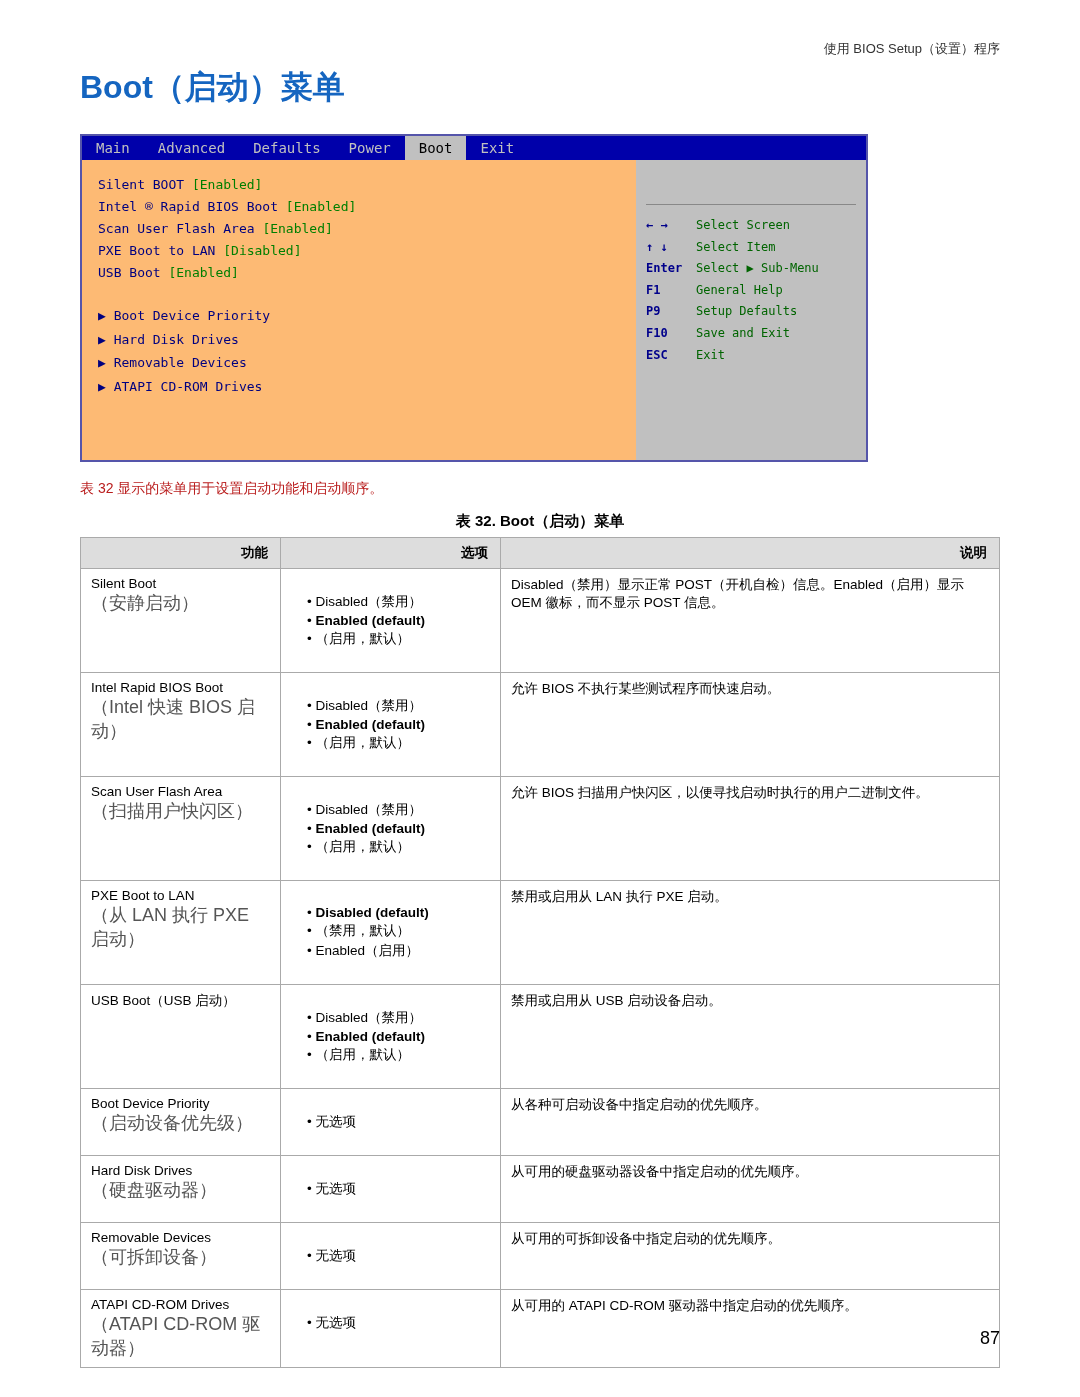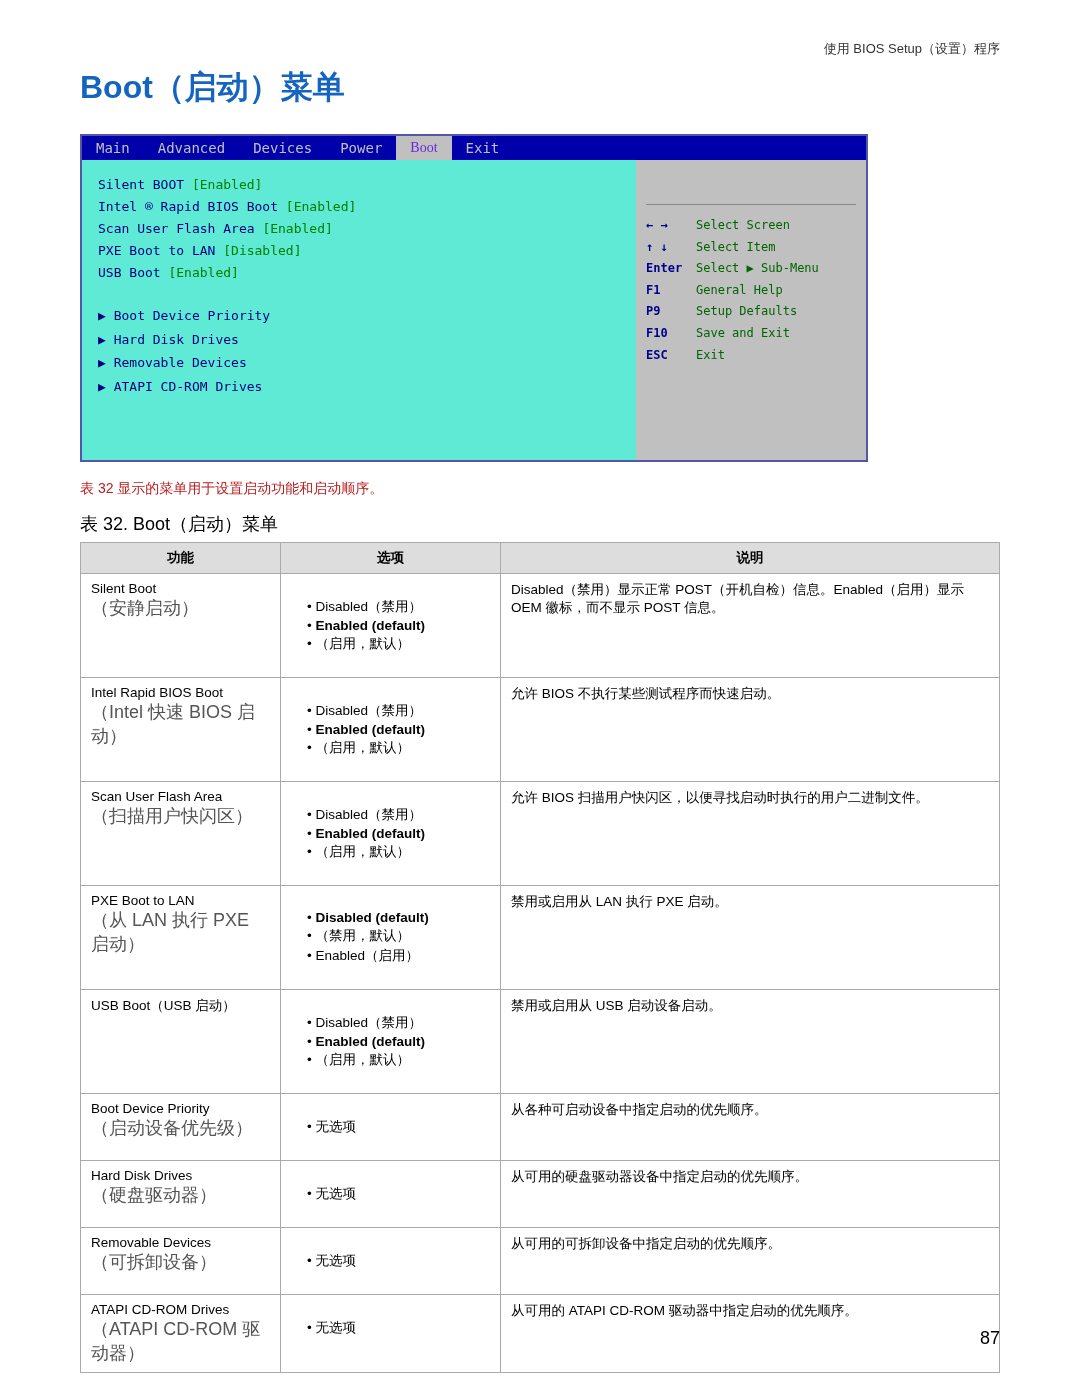--- a/index.html
+++ b/index.html
@@ -37,32 +37,31 @@
     }
     .bios-menu-item {
       padding: 4px 14px;
       color: #c0c0c0;
       font-family: monospace;
       font-size: 14px;
       cursor: pointer;
     }
     .bios-menu-item.active {
       background: #c0c0c0;
-      color: #6d28d9;
-      font-family: Liberation Serif, serif;
+      color: #000000;
     }
     .bios-content {
       display: flex;
       background: #c0c0c0;
       min-height: 300px;
     }
     .bios-left {
       flex: 1;
       padding: 14px 16px;
-      background: #5eead4;
+      background: #fdba74;
     }
     .bios-right {
       width: 230px;
       padding: 14px 10px;
       background: #c0c0c0;
     }
     .bios-entry {
       font-family: monospace;
       font-size: 13px;
       color: #00007f;
@@ -104,37 +103,38 @@
     .bios-help-desc {
       color: #006400;
     }
     
     .section-desc {
       font-size: 14px;
       color: #b91c1c;
       margin-bottom: 10px;
     }
     .table-title {
-      font-size: 18px;
-      font-weight: normal;
+      font-size: 15px;
+      font-weight: bold;
       color: #000;
       margin-bottom: 6px;
+      text-align: center;
     }
     table {
       width: 100%;
       border-collapse: collapse;
       font-size: 13.5px;
     }
     thead tr {
       background: #ddd;
     }
     thead th {
       border: 1px solid #aaa;
-      padding: 6px 20px;
-      text-align: center;
+      padding: 6px 12px;
+      text-align: right;
       font-weight: bold;
     }
     tbody tr {
       border: 1px solid #aaa;
     }
     tbody td {
       border: 1px solid #aaa;
       padding: 7px 10px;
       vertical-align: top;
     }
@@ -175,21 +175,21 @@
 
 <div class="top-right">使用 BIOS Setup（设置）程序</div>
 
 <div class="page-title">Boot（启动）菜单</div>
 
 <div class="bios-box">
   <div class="bios-menubar">
 
   <div class="bios-menu-item">Main</div>
       <div class="bios-menu-item">Advanced</div>
-      <div class="bios-menu-item">Devices</div>
+      <div class="bios-menu-item">Defaults</div>
       <div class="bios-menu-item">Power</div>
       <div class="bios-menu-item active">Boot</div>
       <div class="bios-menu-item">Exit</div>
     </div>
   <div class="bios-content">
     <div class="bios-left">
       <div class="bios-entries-block">
 
       <div class="bios-entry">Silent BOOT   <span class="val">[Enabled]</span></div>
           <div class="bios-entry">Intel ® Rapid BIOS Boot   <span class="val">[Enabled]</span></div>

